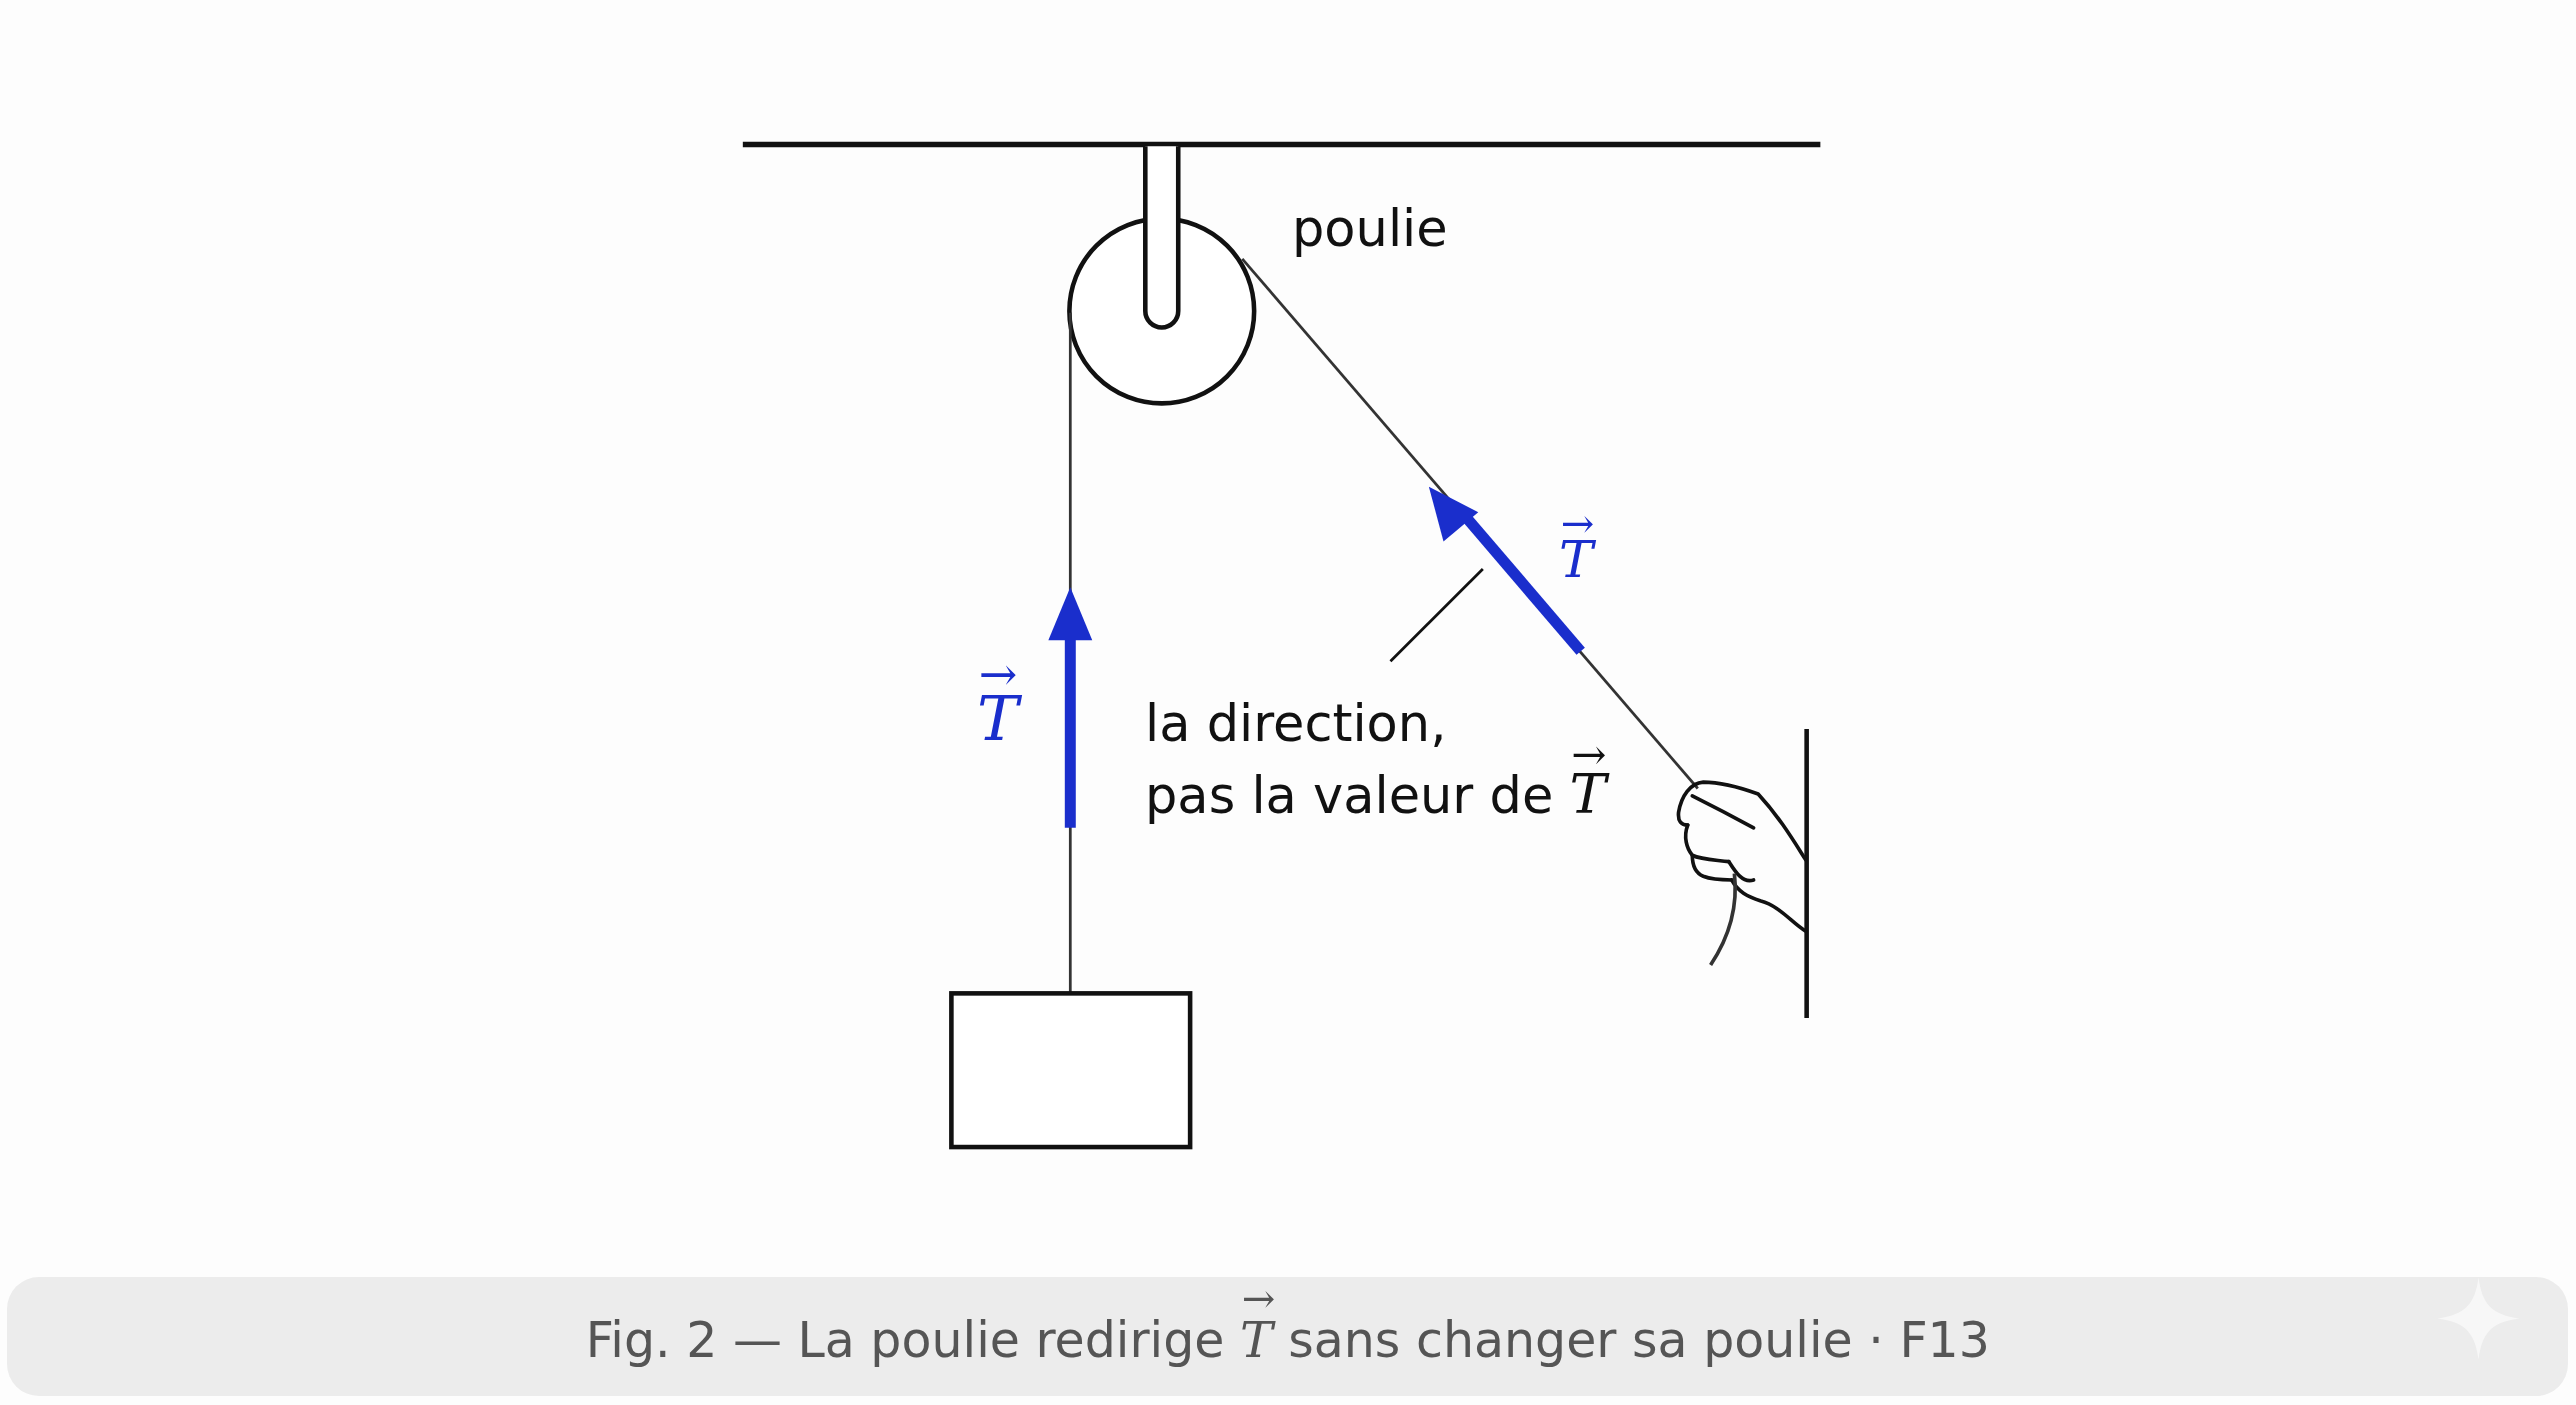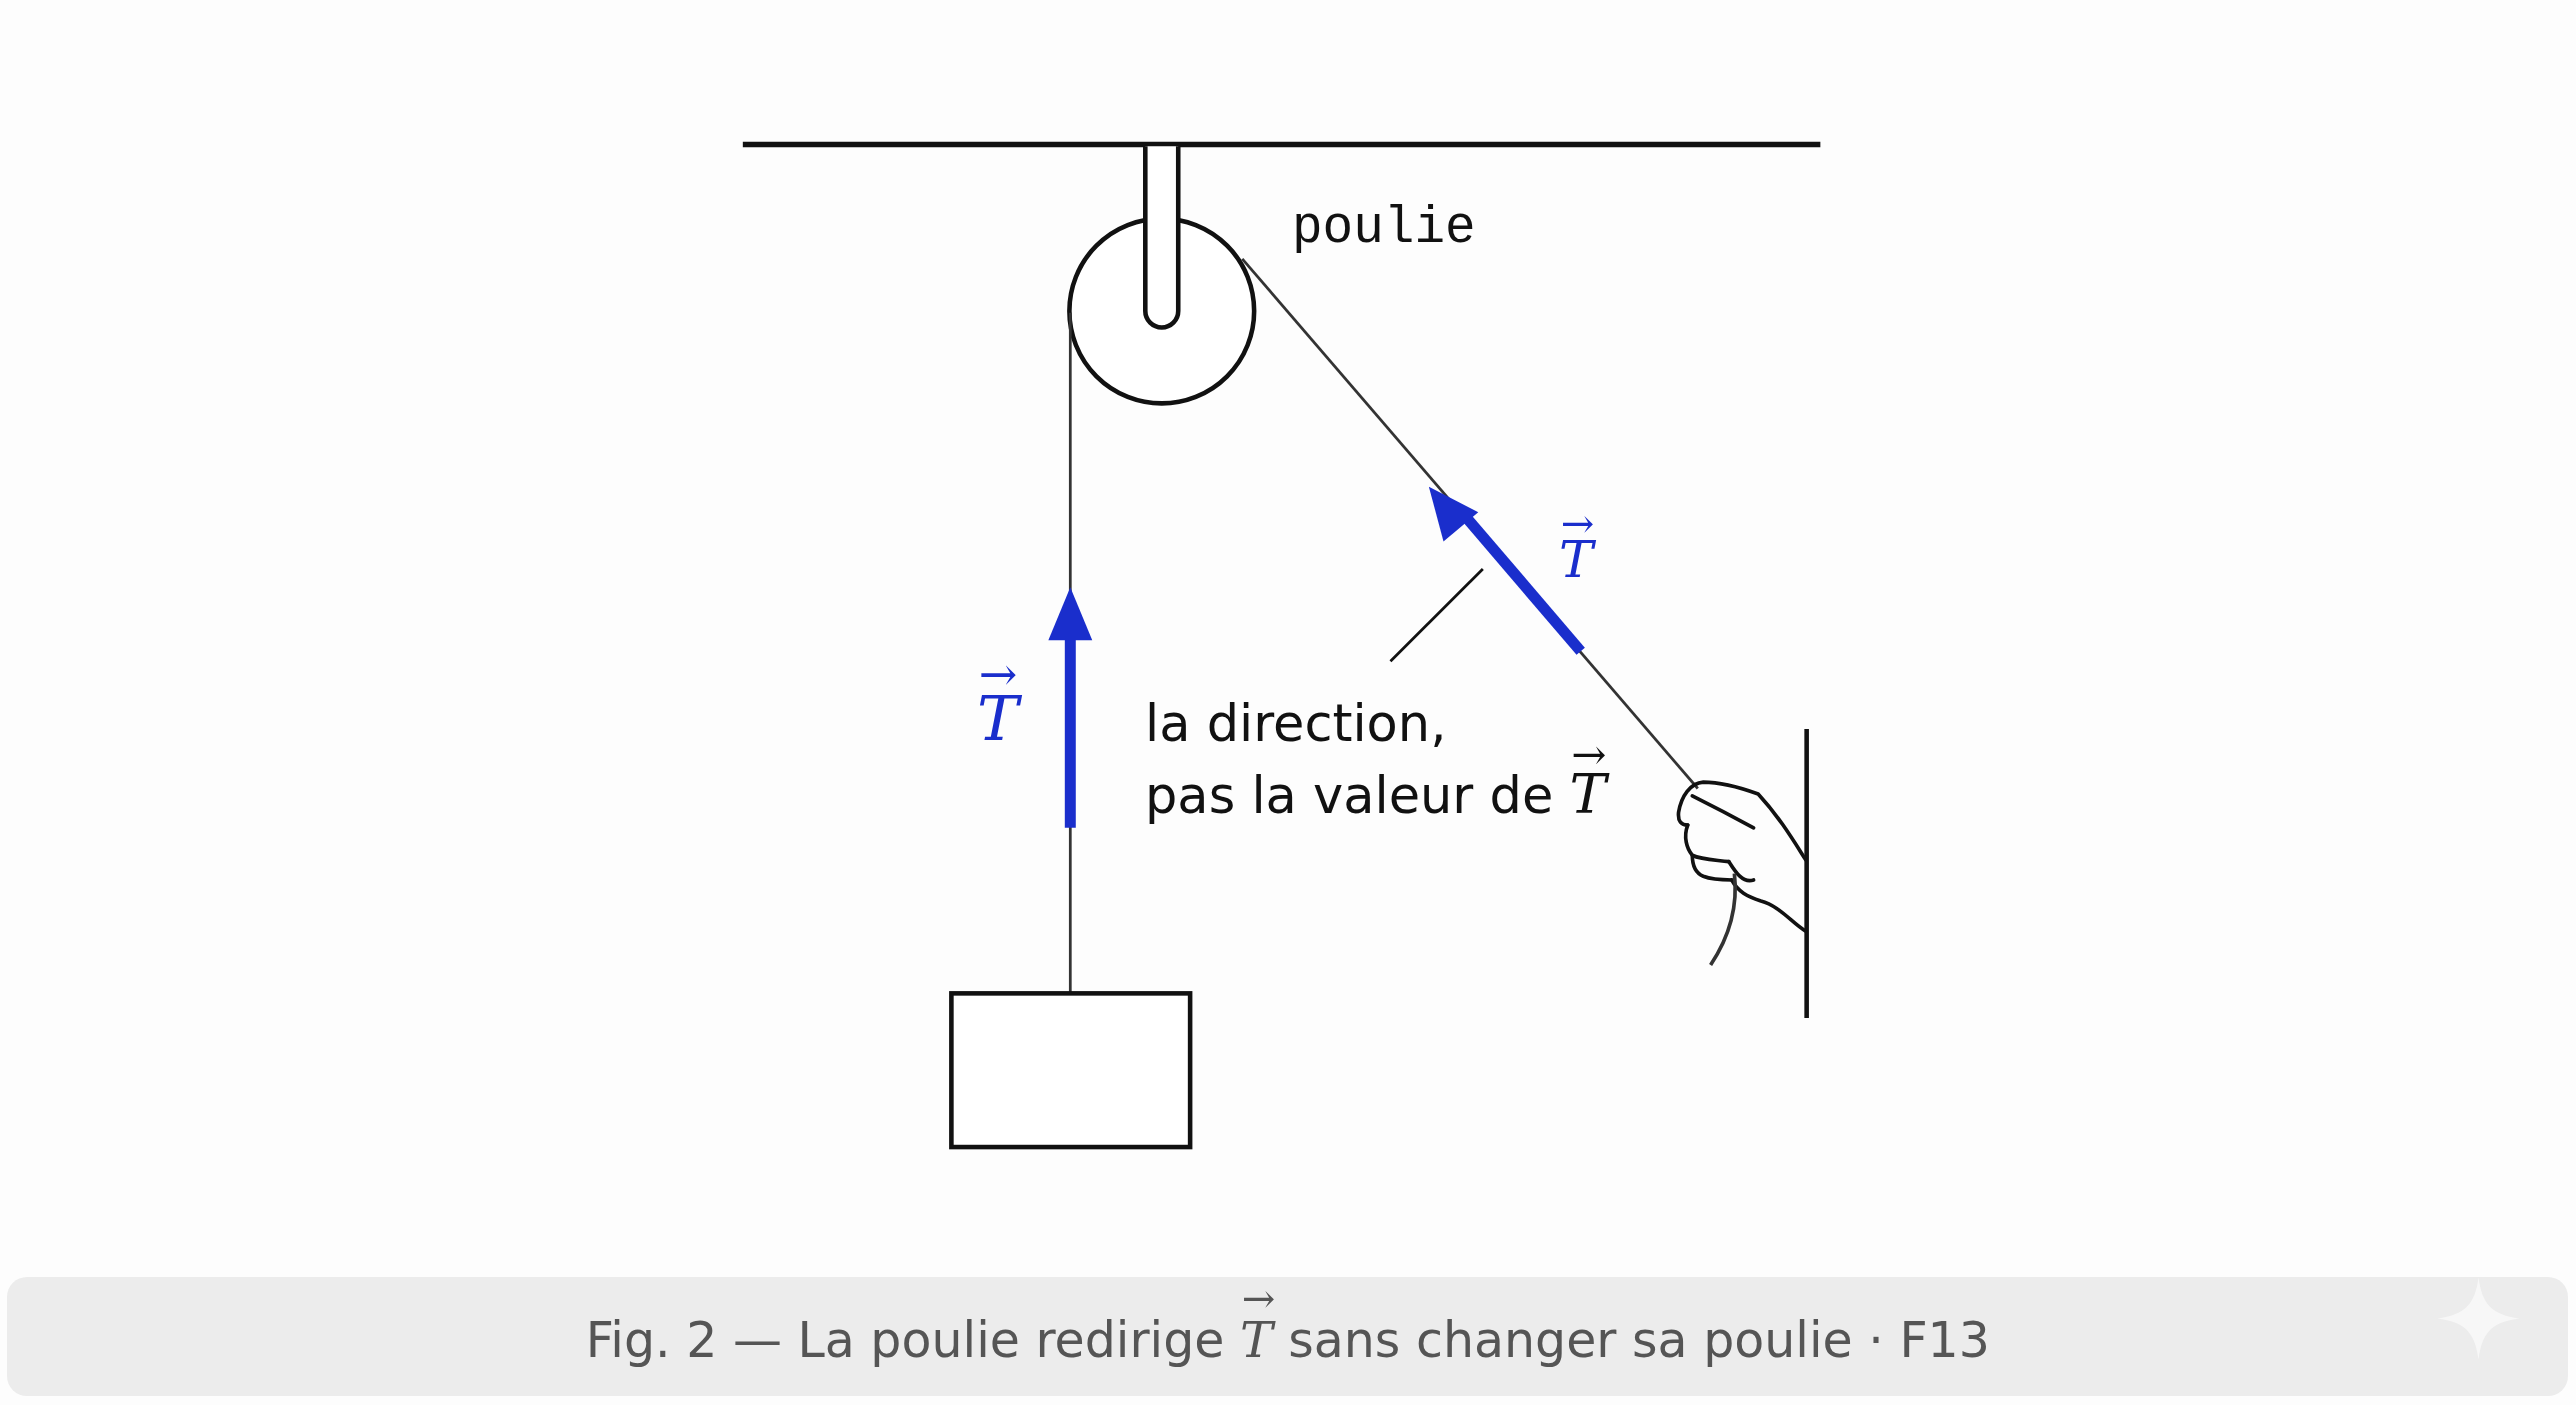--- a/index.html
+++ b/index.html
@@ -1,28 +1,28 @@
 <!DOCTYPE html>
 <html style="font-size:14.6px"><head>
   <meta charset="utf-8">
   <style>
     html, body { margin: 0; padding: 0; background: #fdfdfd; }
     body { width: 2576px; height: 1405px; position: relative; overflow: hidden;
            font-family: "DejaVu Sans", "Liberation Sans", sans-serif; }
     #figure { position: absolute; left: 0; top: 0; width: 2576px; height: 1405px; }
-    .label { position: absolute; color: #111; font-size: 51px; line-height: 1.0; white-space: nowrap; font-family: Liberation Mono, monospace; }
+    .label { position: absolute; color: #111; font-size: 51px; line-height: 1.0; white-space: nowrap; }
     .vec { position: absolute; color: #1a2ecc; font-family: "DejaVu Serif", "Liberation Serif", serif;
            font-style: italic; font-size: 62px; line-height: 1; }
     .vec .arrow { position: absolute; left: 1.8px; top: -37px; font-style: normal; font-size: 46px; }
     .note { position: absolute; left: 1145px; top: 688px; font-size: 51px; color: #111; line-height: 71px; }
     .note .vec-inline { position: relative; display: inline-block; color: #111;
            font-family: "DejaVu Serif", "Liberation Serif", serif; font-style: italic; font-size: 55px; }
     .note .vec-inline .arrow { position: absolute; left: 1.8px; top: -40px; font-style: normal; font-size: 42px; }
     #caption-bar { position: absolute; left: 7.3px; top: 1277px; width: 2561px; height: 119px;
-           background: #ececec; border-radius: 20px; }
+           background: #ececec; border-radius: 32px; }
     #caption { position: absolute; left: 0; right: 0; top: 35px; text-align: center;
            font-size: 49px; color: #555; white-space: nowrap; }
     #caption .vec-inline { position: relative; display: inline-block; font-family: "DejaVu Serif", "Liberation Serif", serif;
            font-style: italic; color: #555; }
     #caption .vec-inline .arrow { position: absolute; left: 1.8px; top: -37px; font-style: normal; font-size: 40px; }
     #sparkle { position: absolute; left: 2433px; top: 1273px; width: 91px; height: 91px; }
   </style>
 </head>
 <body>
 

